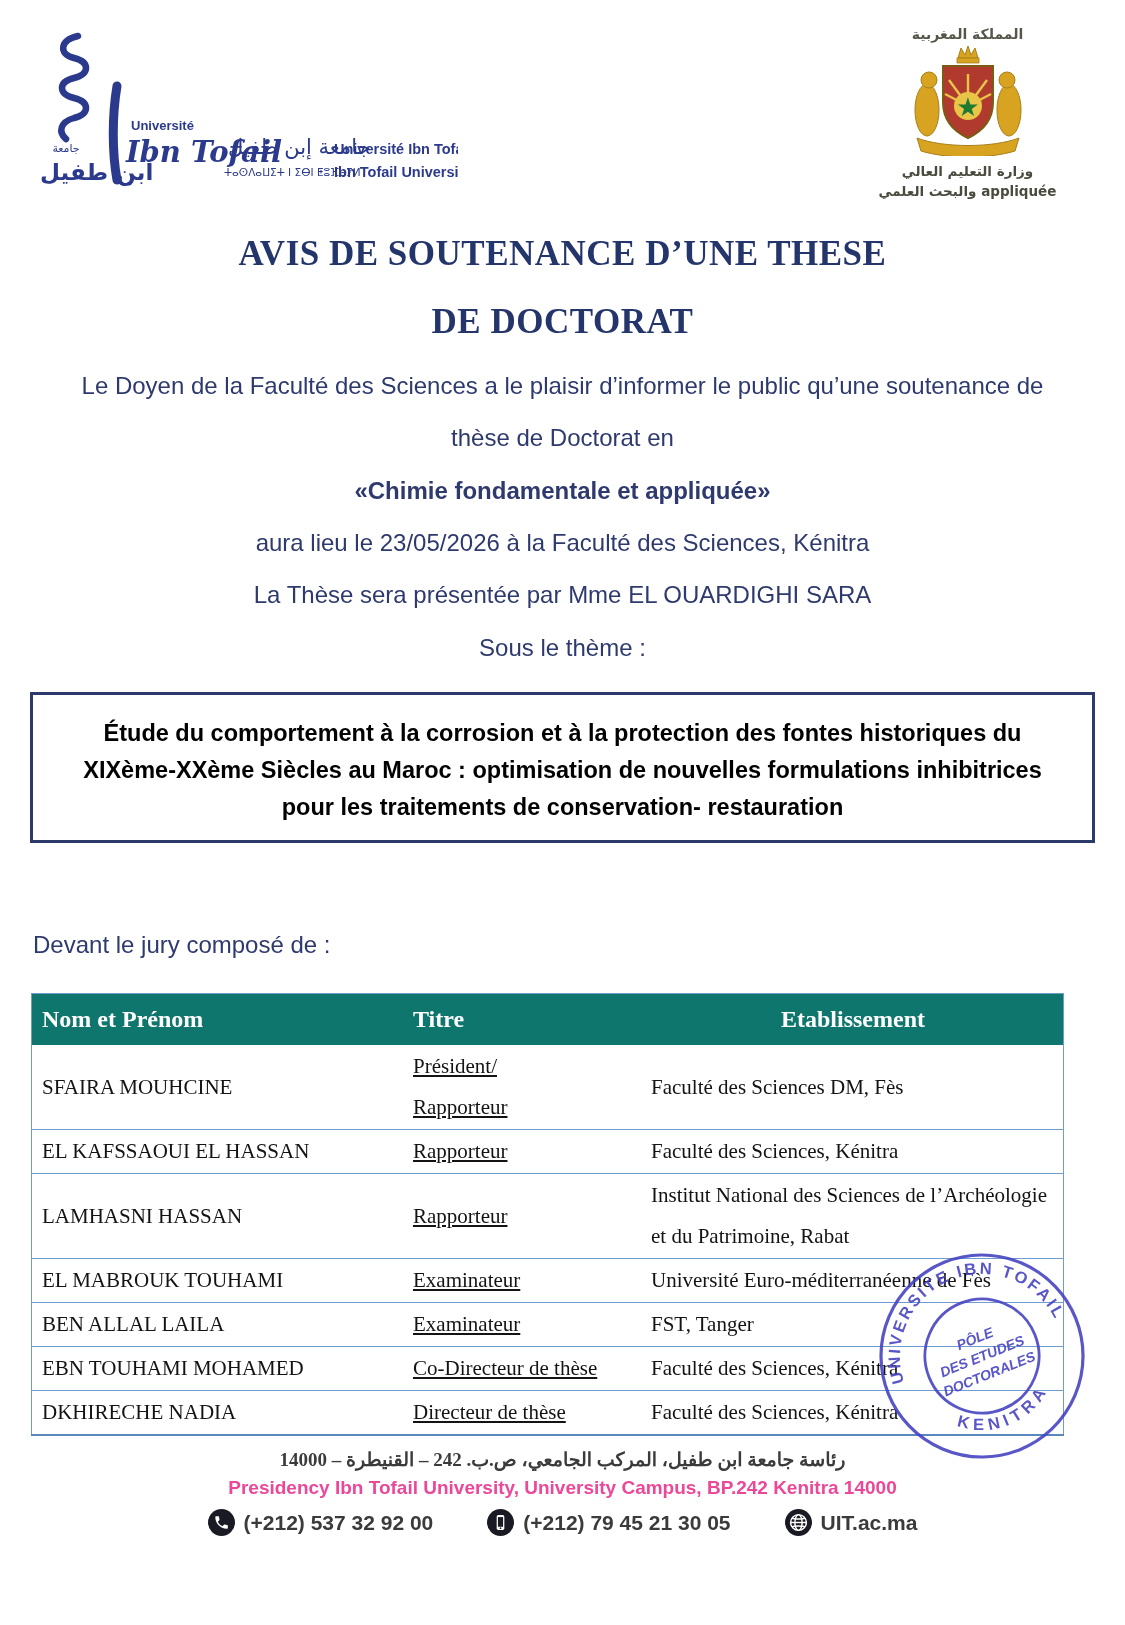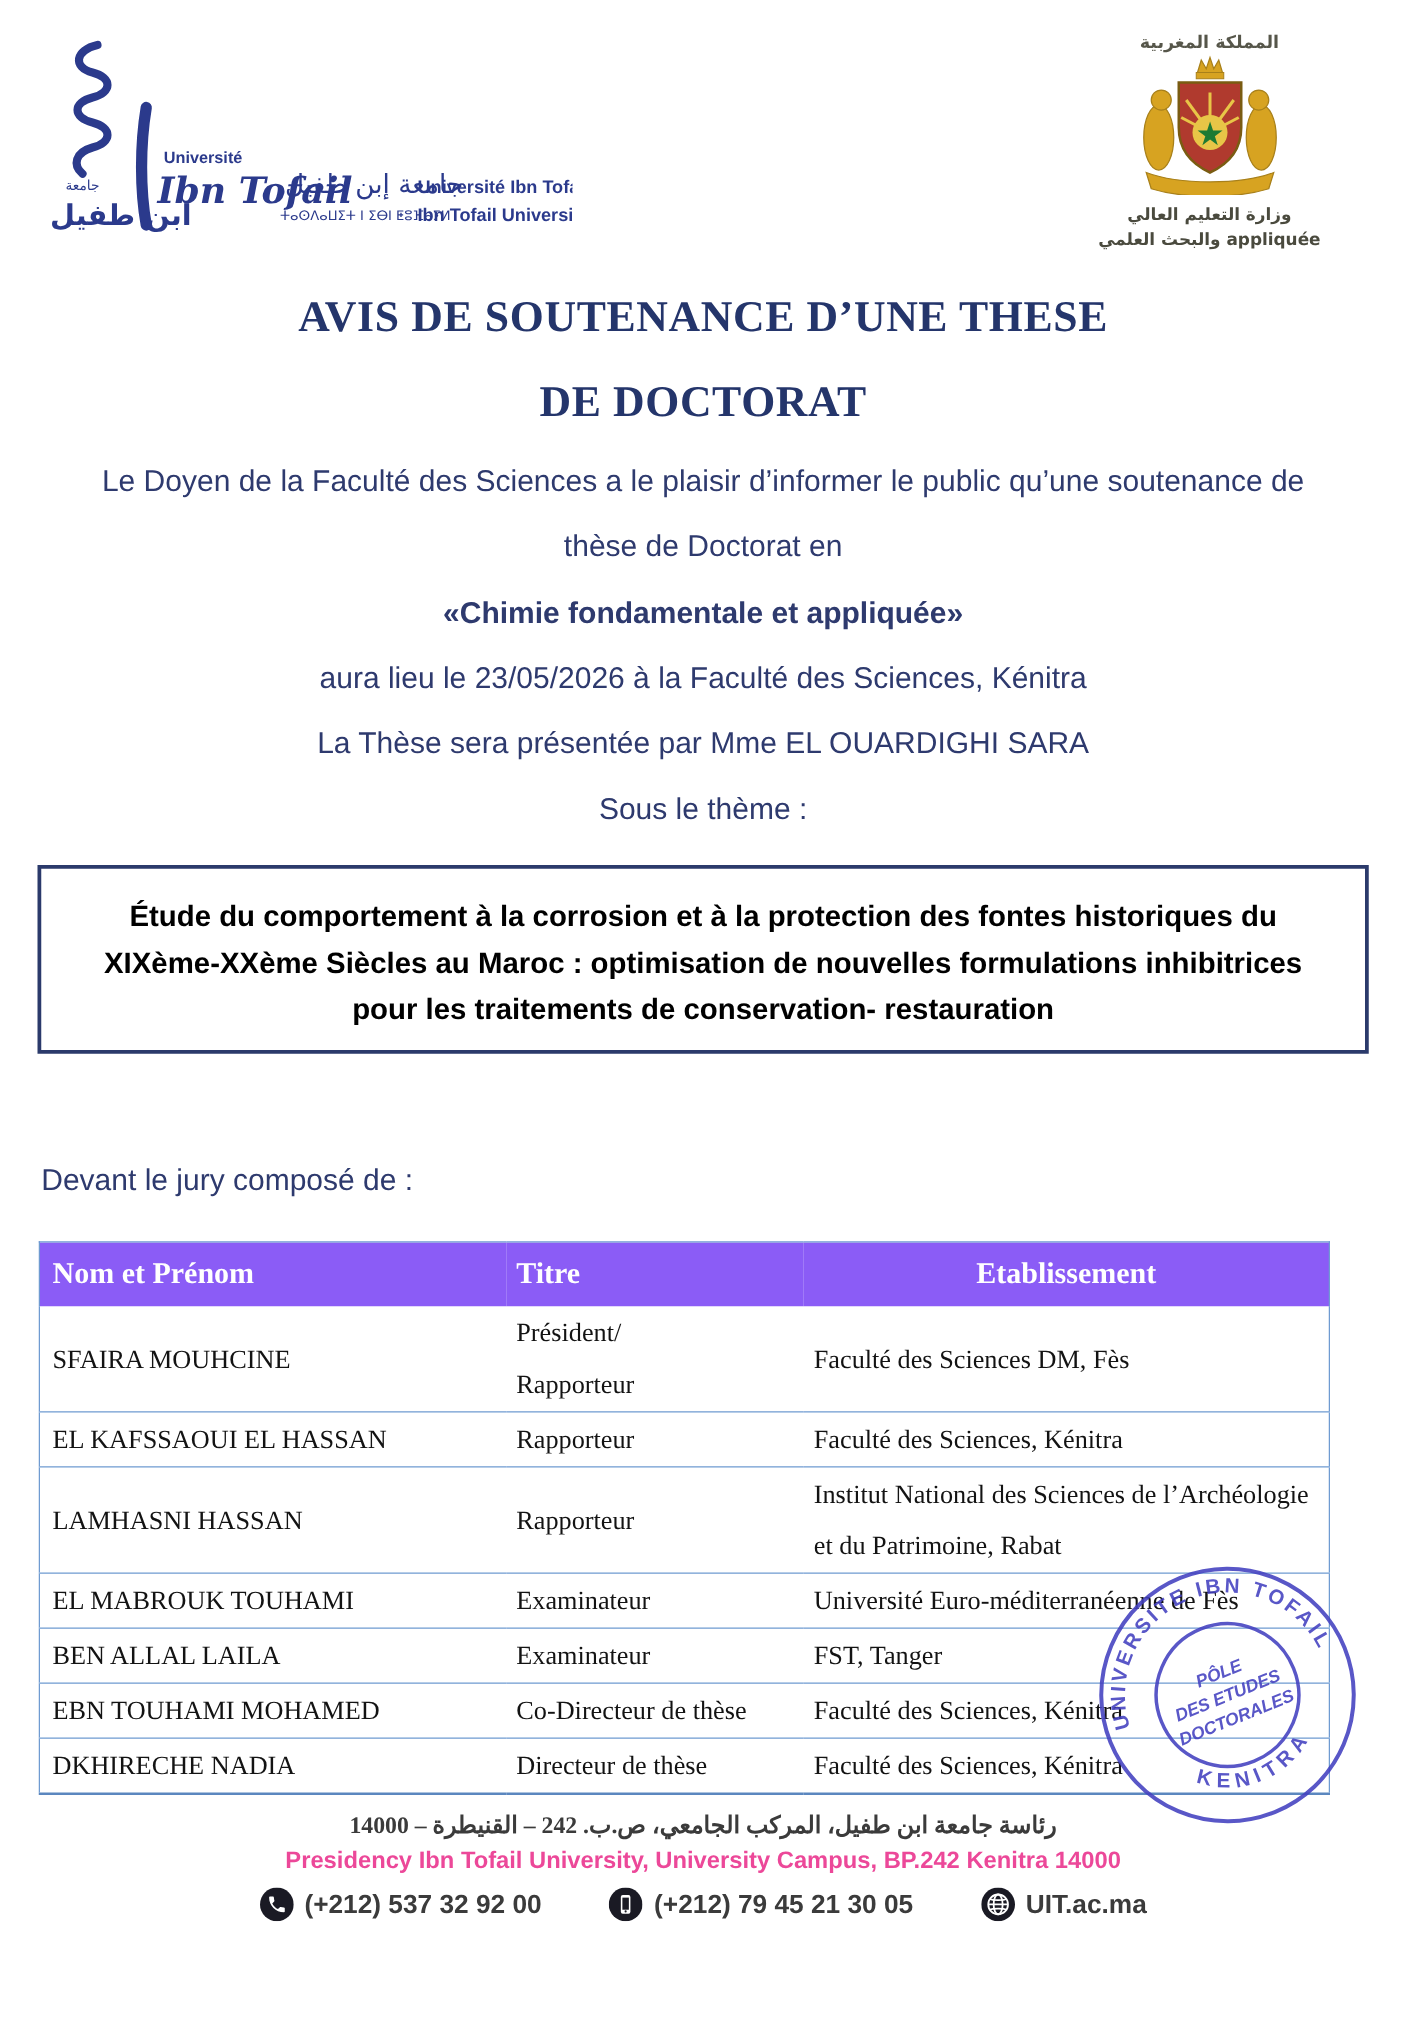--- a/index.html
+++ b/index.html
@@ -56,39 +56,39 @@
     margin:34px 30px 0 31px;
     width:1033px;
     border-collapse:collapse;
     font-family:"Liberation Serif","DejaVu Serif",serif;
     font-size:21px;
     color:#131313;
     border:1px solid #6f9bd1;
     border-bottom:2px solid #5b87bf;
   }
   .jury-table thead th{
-    background:#8b5cf6;
+    background:#0f766e;
     color:#ffffff;
     font-weight:bold;
     font-size:24px;
     padding:12px 8px;
     border:none;
   }
   .jury-table thead th.col-name{text-align:left;padding-left:10px;width:355px;}
   .jury-table thead th.col-title{text-align:left;width:222px;}
   .jury-table thead th.col-est{text-align:center;}
   .jury-table td{
     padding:1px 8px;
     line-height:1.95;
     vertical-align:middle;
     border-top:1px solid #6f9bd1;
   }
   .jury-table tbody tr:first-child td{border-top:none;}
   .jury-table td.cell-name{padding-left:10px;}
-  .jury-table td.cell-title{white-space:pre-line;}
+  .jury-table td.cell-title{white-space:pre-line;text-decoration:underline;}
   
   .stamp{position:absolute;left:872px;top:1246px;width:220px;height:220px;pointer-events:none;opacity:.88;}
   
   .doc-footer{position:absolute;left:0;top:1448px;width:100%;text-align:center;color:#3a3a3a;}
   .footer-ar{font-family:Liberation Serif, serif;font-size:19px;font-weight:bold;color:#3b3b3b;}
   .footer-en{font-size:19px;font-weight:bold;color:#ec4899;margin-top:6px;}
   .footer-contacts{
     margin-top:10px;
     display:flex;justify-content:center;align-items:flex-end;gap:54px;
     font-size:21px;font-weight:bold;color:#3b3b3b;

